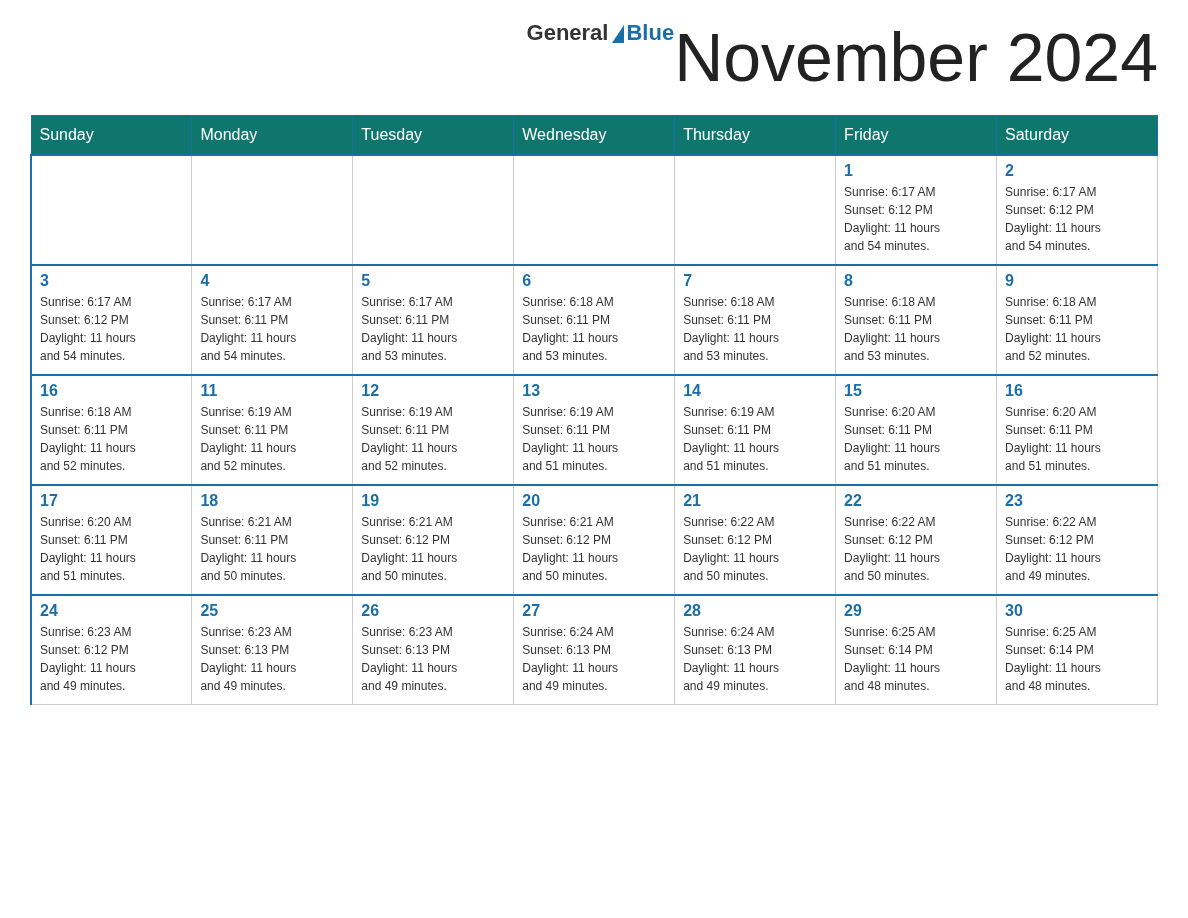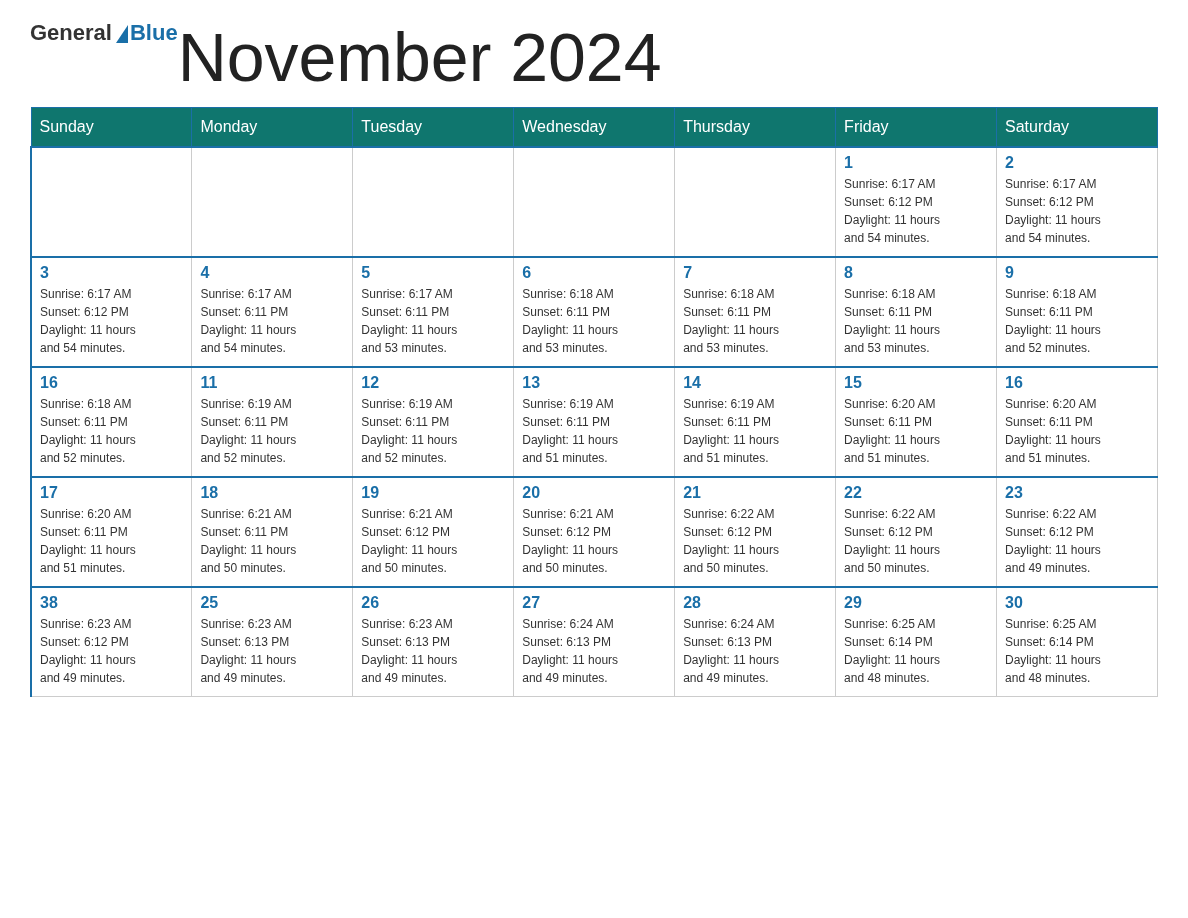--- a/index.html
+++ b/index.html
@@ -5,22 +5,22 @@
     * { box-sizing: border-box; margin: 0; padding: 0; }
     body {
       font-family: Arial, sans-serif;
       background: #fff;
       color: #222;
       padding: 20px 30px;
     }
     .header {
       display: flex;
       align-items: flex-start;
-      justify-content: flex-start;
-      margin-bottom: 12px;
+      justify-content: flex-end;
+      margin-bottom: 20px;
     }
     .logo {
       display: flex;
       flex-direction: column;
       align-items: flex-start;
     }
     .logo-top {
       display: flex;
       align-items: center;
     }
@@ -300,21 +300,21 @@
         <td>
           <span class="day-number">23</span>
           <div class="day-info" style="white-space: pre-line;">Sunrise: 6:22 AM
 Sunset: 6:12 PM
 Daylight: 11 hours
 and 49 minutes.</div>
         </td>
       </tr>
       <tr>
         <td>
-          <span class="day-number">38</span>
+          <span class="day-number">24</span>
           <div class="day-info" style="white-space: pre-line;">Sunrise: 6:23 AM
 Sunset: 6:12 PM
 Daylight: 11 hours
 and 49 minutes.</div>
         </td>
         <td>
           <span class="day-number">25</span>
           <div class="day-info" style="white-space: pre-line;">Sunrise: 6:23 AM
 Sunset: 6:13 PM
 Daylight: 11 hours

